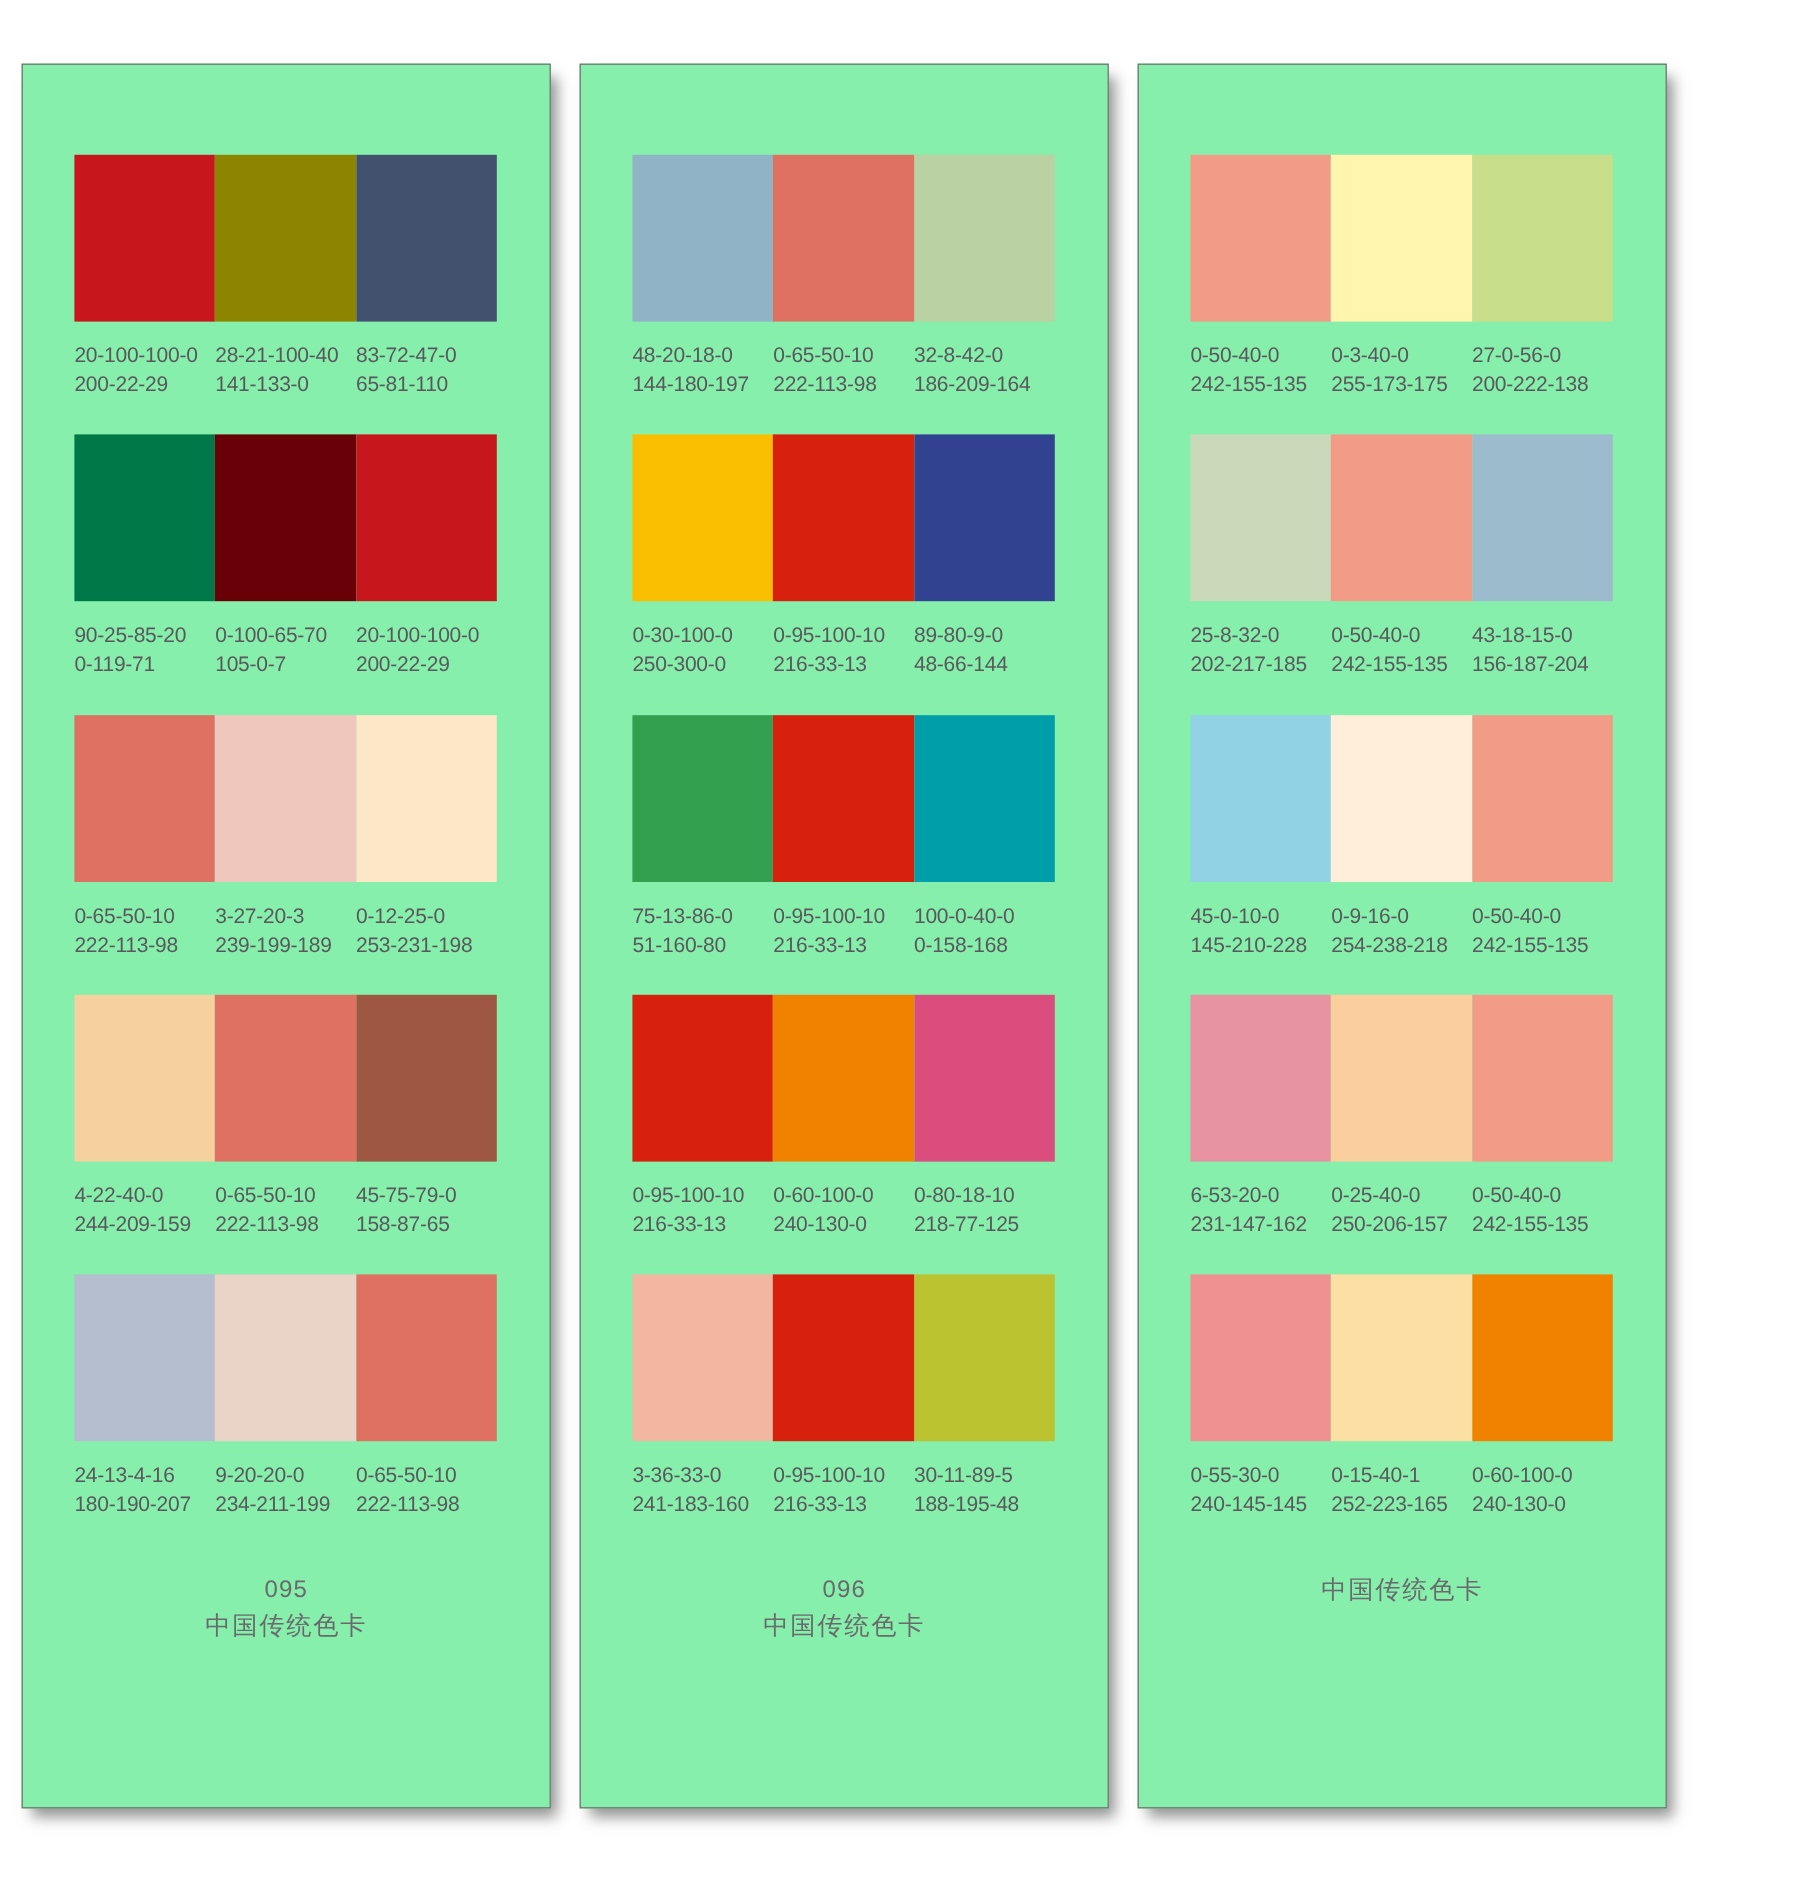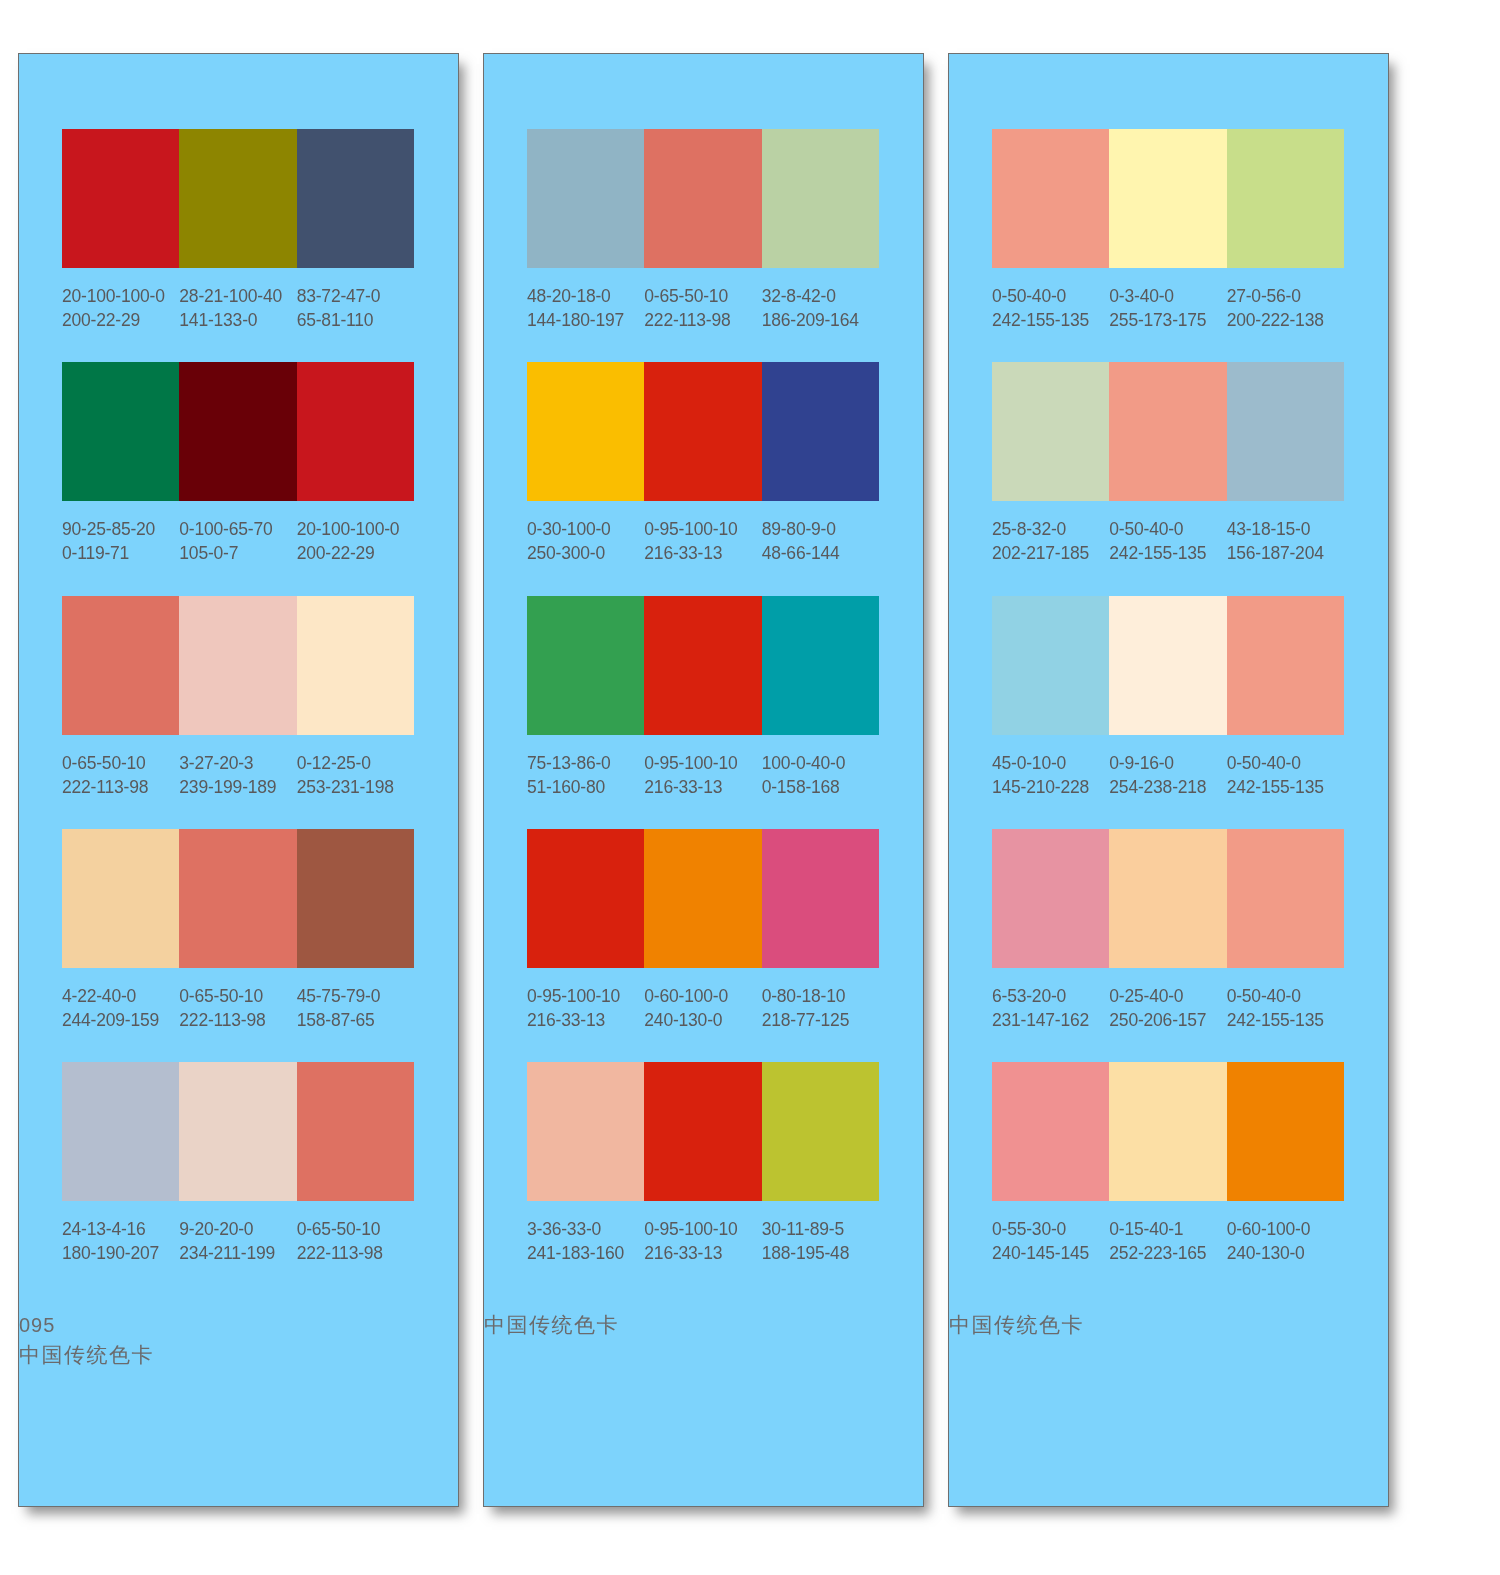--- a/index.html
+++ b/index.html
@@ -17,21 +17,21 @@
   .cards{
     position:absolute;
     left:18px;top:53px;
     display:flex;
     gap:24px;
   }
   .card{
     position:relative;
     width:441px;
     height:1454px;
-    background:#7dd3fc;
+    background:#86efac;
     border:1px solid #6f6f6f;
     box-shadow:7px 9px 11px -2px rgba(60,60,60,0.55);
     box-sizing:border-box;
   }
   .rows{
     position:absolute;
     left:43px;top:75px;
     width:352px;
   }
   .row{
@@ -59,20 +59,21 @@
     font-size:17.5px;
     letter-spacing:-0.2px;
     white-space:nowrap;
   }
   .label .cmyk{display:block;}
   .label .rgb{display:block;}
   .footer{
     position:absolute;
     left:0;right:0;
     top:1256px;
+    text-align:center;
     color:#6a6a6c;
   }
   .footer .num{
     font-size:20px;
     letter-spacing:1px;
     line-height:1.5;
   }
   .footer .cn{
     font-size:21px;
     letter-spacing:1.5px;
@@ -300,20 +301,21 @@
                 <span class="rgb">216-33-13</span>
               </div>
               <div class="label">
                 <span class="cmyk">30-11-89-5</span>
                 <span class="rgb">188-195-48</span>
               </div>
             </div>
           </div>
         </div>
         <div class="footer">
+          <div class="num">096</div>
           <div class="cn">中国传统色卡</div>
         </div>
       </div>
       <div class="card">
         <div class="rows">
           <div class="row">
             <div class="swatches">
               <div class="swatch" style="background: rgb(242, 155, 135);"></div>
               <div class="swatch" style="background: rgb(255, 245, 175);"></div>
               <div class="swatch" style="background: rgb(200, 222, 138);"></div>

